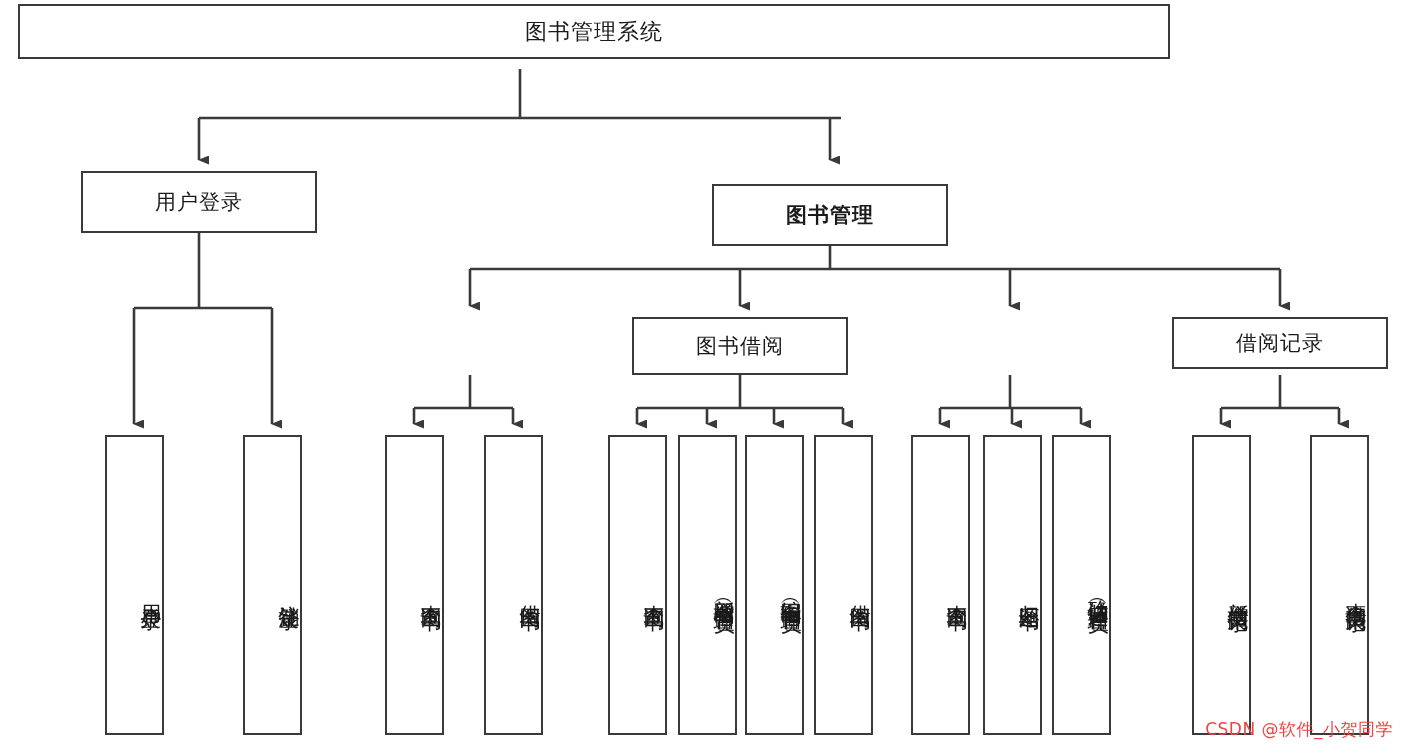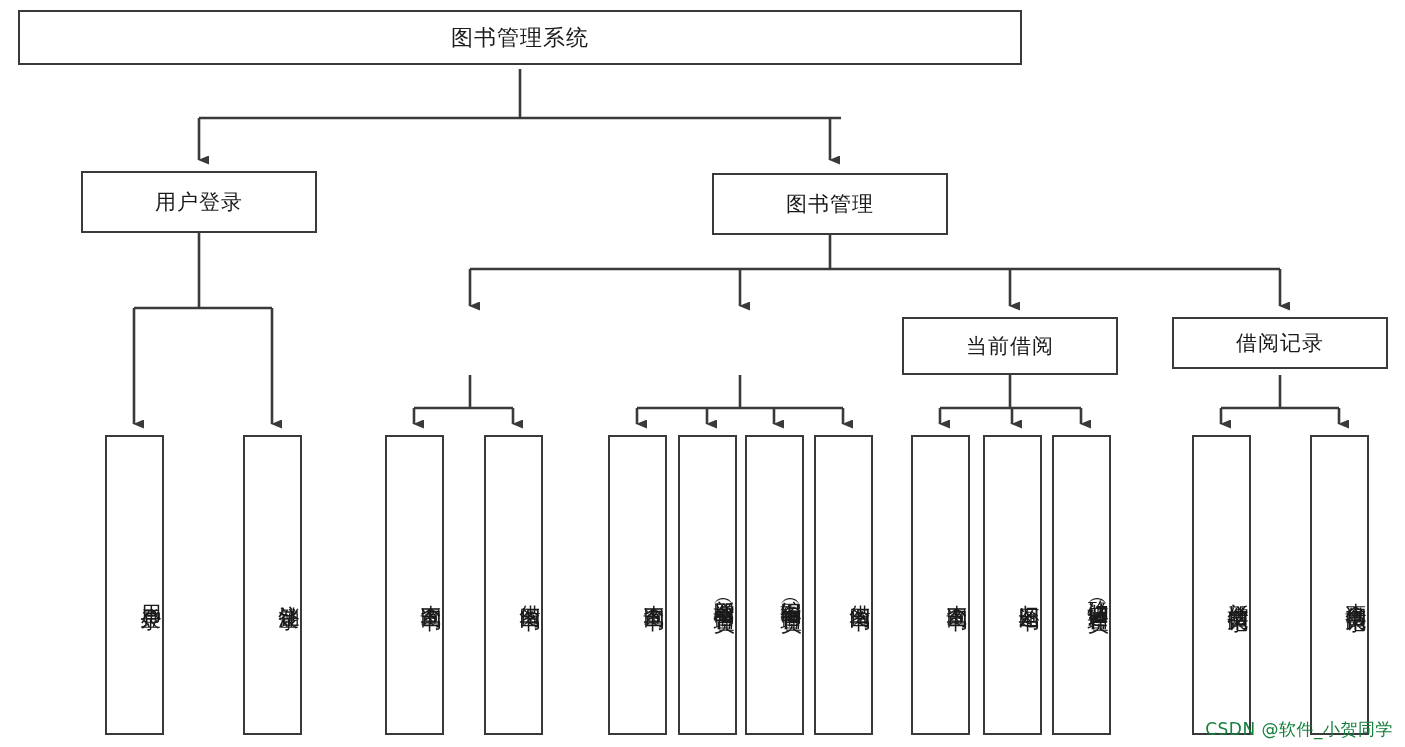--- a/index.html
+++ b/index.html
@@ -56,21 +56,21 @@
     white-space: nowrap;
   }
   .node.root {
     font-size: 22px;
   }
   #watermark {
     position: absolute;
     right: 12px;
     bottom: 6px;
     font-size: 17px;
-    color: #15803d;
+    color: #ef4444;
     letter-spacing: 0.5px;
     white-space: nowrap;
   }
 </style>
 </head>
 <body>
 
 <div id="canvas">
 
   <svg id="wires" viewBox="0 0 1405 747">
@@ -116,26 +116,26 @@
       <path d="M1012,408 L1012,424" marker-end="url(#arrow)"></path>
       <path d="M1081,408 L1081,424" marker-end="url(#arrow)"></path>
 
       <path d="M1280,375 L1280,408"></path>
       <path d="M1221,408 L1339,408"></path>
       <path d="M1221,408 L1221,424" marker-end="url(#arrow)"></path>
       <path d="M1339,408 L1339,424" marker-end="url(#arrow)"></path>
     </g>
   </svg>
 
-  <div class="node h root" id="node-root" style="left: 18px; top: 10px; width: 1004px; height: 55px;">图书管理系统</div>
+  <div class="node h root" id="node-root" style="left: 18px; top: 4px; width: 1152px; height: 55px;">图书管理系统</div>
 
   <div class="node h" id="node-l2-0" style="left: 81px; top: 171px; width: 236px; height: 62px;">用户登录</div>
-  <div class="node h" id="node-l2-1" style="left: 712px; top: 173px; width: 236px; height: 62px;">图书管理</div>
+  <div class="node h" id="node-l2-1" style="left: 712px; top: 184px; width: 236px; height: 62px; font-weight: bold;">图书管理</div>
 
-  <div class="node h" id="node-l3-2" style="left: 902px; top: 317px; width: 216px; height: 58px;">当前借阅</div>
+  <div class="node h" id="node-l3-1" style="left: 632px; top: 317px; width: 216px; height: 58px;">图书借阅</div>
   <div class="node h" id="node-l3-3" style="left: 1172px; top: 317px; width: 216px; height: 52px;">借阅记录</div>
 
   <div class="node v" id="node-leaf-0" style="left: 105px; top: 435px; width: 59px; height: 300px;">
       <span>用户登录</span>
     </div>
   <div class="node v" id="node-leaf-1" style="left: 243px; top: 435px; width: 59px; height: 300px;">
       <span>注销登录</span>
     </div>
   <div class="node v" id="node-leaf-2" style="left: 385px; top: 435px; width: 59px; height: 300px;">
       <span>查询图书</span>

